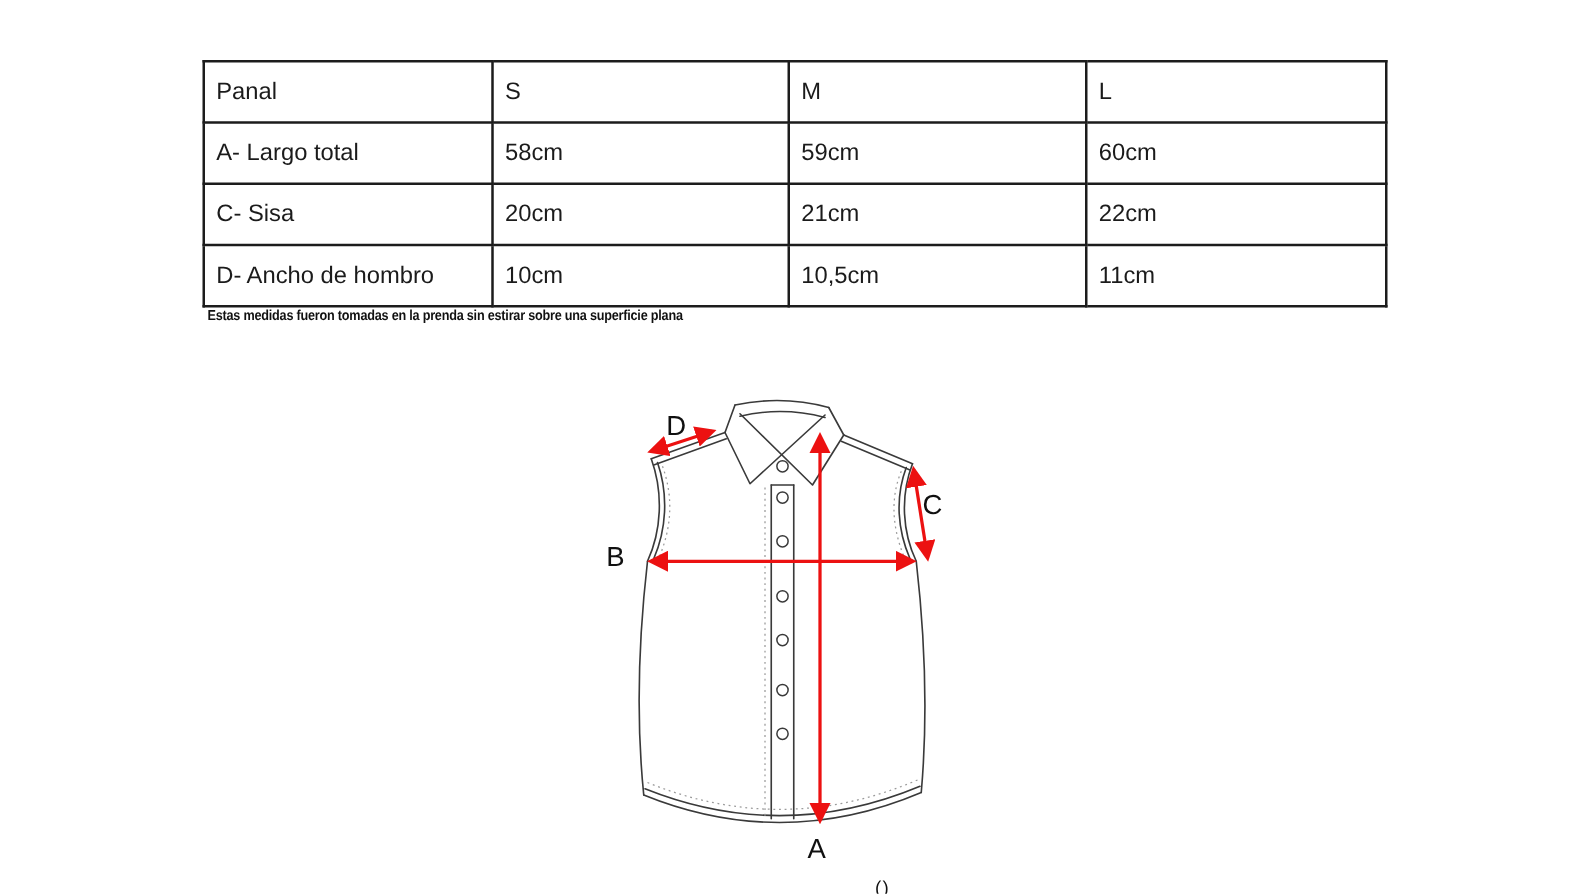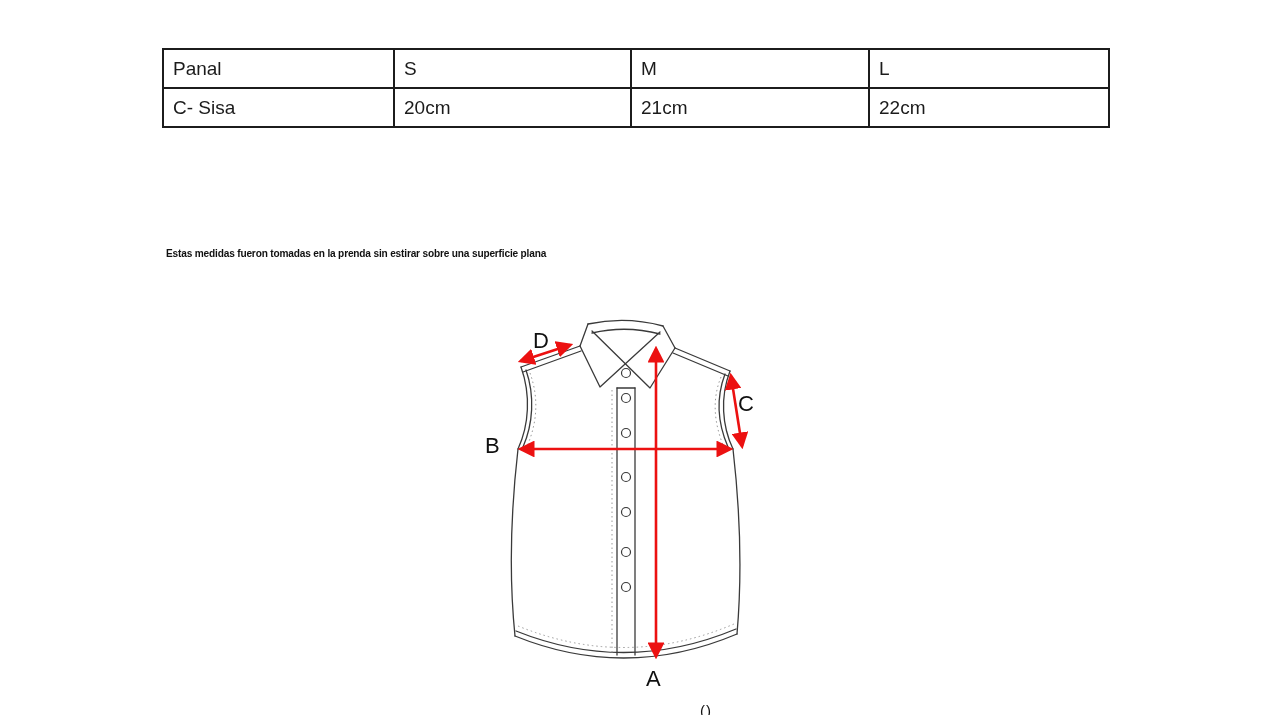--- a/index.html
+++ b/index.html
@@ -16,21 +16,21 @@
   
   .size-table {
     position: absolute;
     left: 162px; top: 48px;
     width: 946px;
     border-collapse: collapse;
     table-layout: fixed;
   }
   .size-table td, .size-table th {
     border: 2px solid #1c1c1c;
-    height: 39px;
+    height: 49px;
     font-size: 19px;
     font-weight: 400;
     text-align: left;
     vertical-align: middle;
     padding: 0 4px 0 9px;
     white-space: nowrap;
     color: #1b1b1b;
     margin-top: 14px;
   }
 
@@ -87,24 +87,36 @@
       <col style="width:240px">
   </colgroup>
   <tbody>
     <tr>
       <th>Panal</th>
       <th>S</th>
       <th>M</th>
       <th>L</th>
     </tr>
     <tr>
+      <td>A- Largo total</td>
+      <td>58cm</td>
+      <td>59cm</td>
+      <td>60cm</td>
+    </tr>
+    <tr>
       <td>C- Sisa</td>
       <td>20cm</td>
       <td>21cm</td>
       <td>22cm</td>
+    </tr>
+    <tr>
+      <td>D- Ancho de hombro</td>
+      <td>10cm</td>
+      <td>10,5cm</td>
+      <td>11cm</td>
     </tr>
   </tbody>
 </table>
 
 <div class="footnote">Estas medidas fueron tomadas en la prenda sin estirar sobre una superficie plana</div>
 
 <svg class="diagram-svg" viewBox="0 0 1270 715" xmlns="http://www.w3.org/2000/svg">
   <defs>
     <marker id="ah" viewBox="0 0 10 10" refX="8" refY="5" markerWidth="6.5" markerHeight="6.5" orient="auto-start-reverse">
       <path d="M0,0 L10,5 L0,10 Z" fill="#ec1111"></path>

